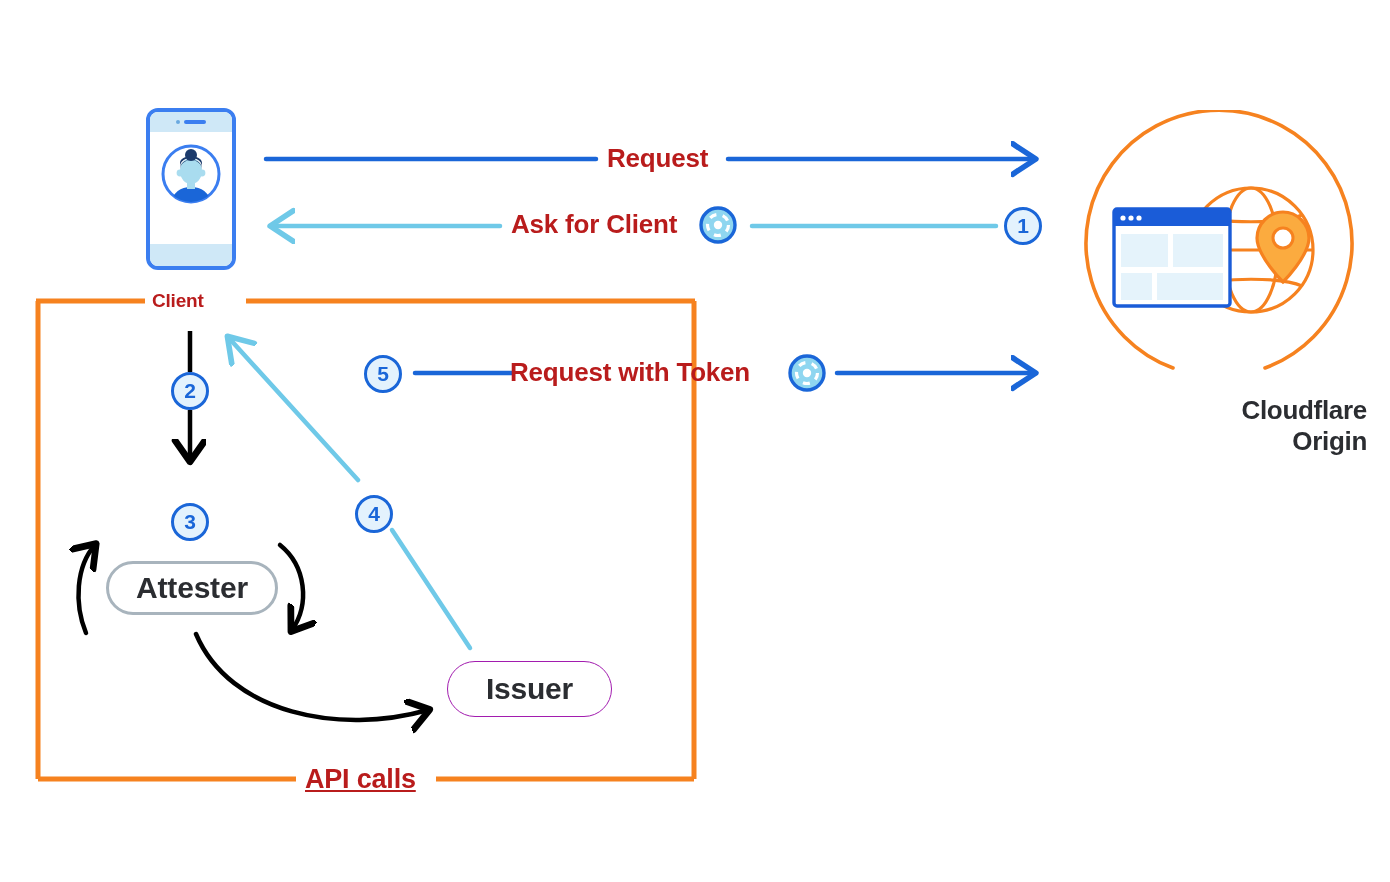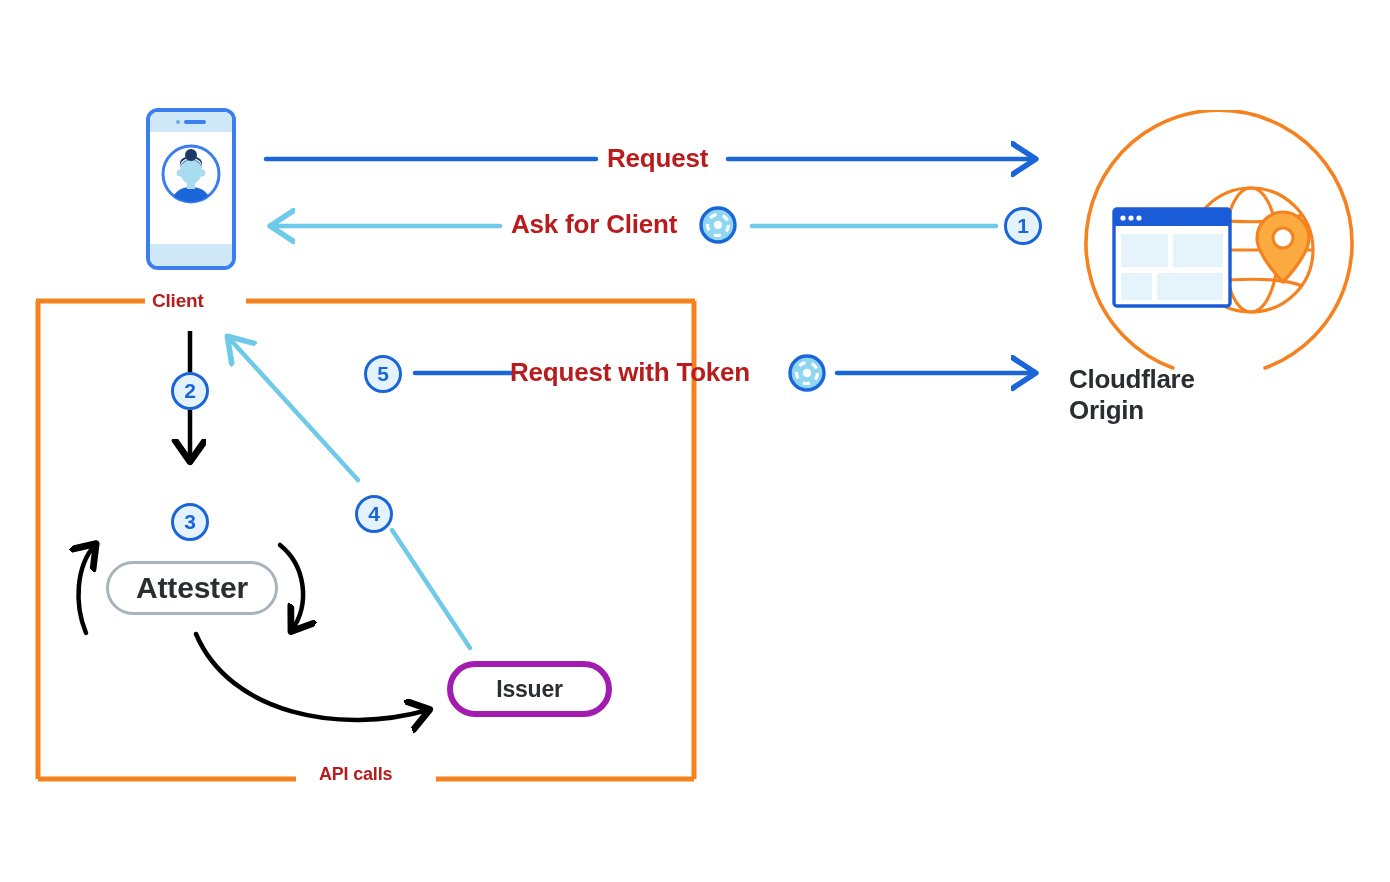--- a/index.html
+++ b/index.html
@@ -123,57 +123,57 @@
     width: 172px;
     height: 54px;
     border: 3px solid #a8b4bd;
     font-size: 30px;
   }
   #issuer-pill {
     left: 447px;
     top: 661px;
     width: 165px;
     height: 56px;
-    border: 6px solid #a21caf;
-    font-size: 23px;
+    border: 1px solid #a21caf;
+    font-size: 30px;
   }
 
   
   #origin-group {
     position: absolute;
     left: 1069px;
     top: 110px;
     width: 298px;
     height: 270px;
   }
   #origin-art {
     position: absolute;
     left: 0; top: 0;
     width: 298px;
     height: 270px;
   }
   #origin-label {
     position: absolute;
     left: 1069px;
-    top: 364px;
+    top: 395px;
     width: 298px;
-    text-align: left;
+    text-align: right;
     color: #2b2d31;
     font-weight: bold;
     font-size: 26px;
     line-height: 31px;
     letter-spacing: -0.3px;
   }
 
   
   #lbl-request   { left: 607px; top: 143px; font-size: 26px; }
   #lbl-ask       { left: 511px; top: 209px; font-size: 26px; }
   #lbl-reqtoken  { left: 502px; top: 357px; font-size: 26px; margin-left: 8px; }
   #lbl-client    { left: 152px; top: 290px; font-size: 19px; }
-  #lbl-api       { left: 319px; top: 764px; font-size: 18px; }
+  #lbl-api       { left: 305px; top: 764px; font-size: 27px; text-decoration: underline; }
   #lbl-tokengen  {
     left: 404px; top: 487px;
     font-size: 24px;
     line-height: 27px;
     white-space: pre-line;
     font-weight: bold;
   }
 
   
   #step-1 { left: 1004px; top: 207px; }

